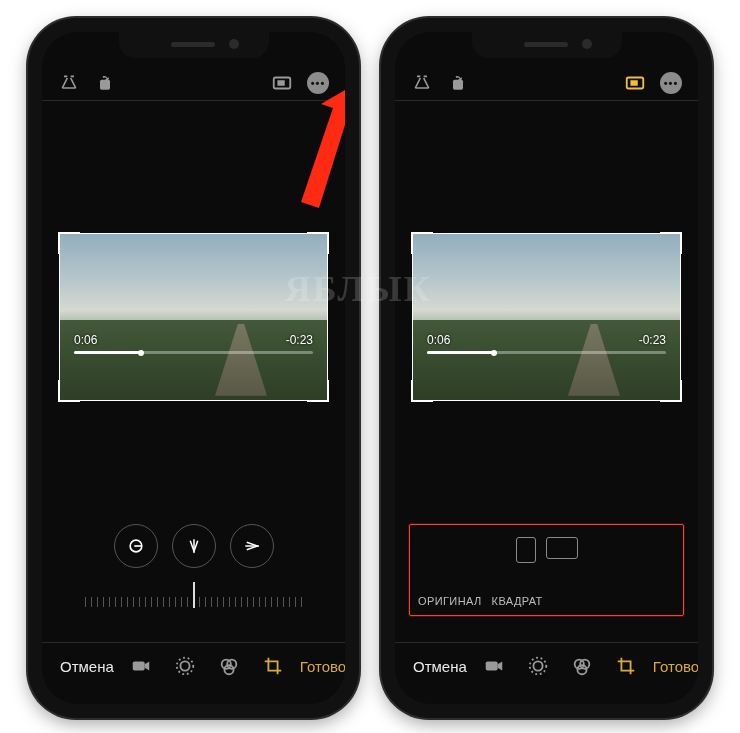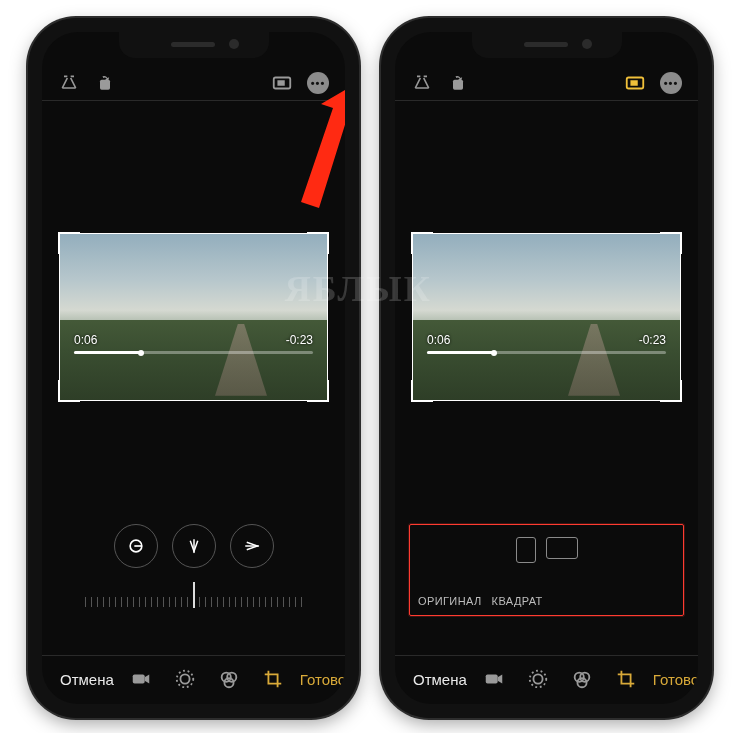--- a/index.html
+++ b/index.html
@@ -167,21 +167,21 @@
     display:flex;align-items:center;gap:10px;padding:0 8px;
     font-size:11px;color:#bdbdbd;letter-spacing:.4px;white-space:nowrap;
     overflow:hidden;
   }
   .ratio-row .pill{
     padding:4px 10px;border:1px solid #666;border-radius:14px;color:#fff;
   }
 
   
   .bottombar{
-    position:absolute;left:0;right:0;bottom:2px;height:46px;
+    position:absolute;left:0;right:0;bottom:15px;height:46px;
     display:flex;align-items:center;gap:16px;padding:0 18px;
     border-top:1px solid var(--divider);
   }
   .bottombar .mid{flex:1;display:flex;justify-content:center;gap:22px;color:#bbb}
   .txtbtn{font-size:15px}
   .txtbtn.cancel{color:#eaeaea}
   .txtbtn.done{color:var(--gold)}
   .crop-active svg{color:var(--gold)}
 
   

